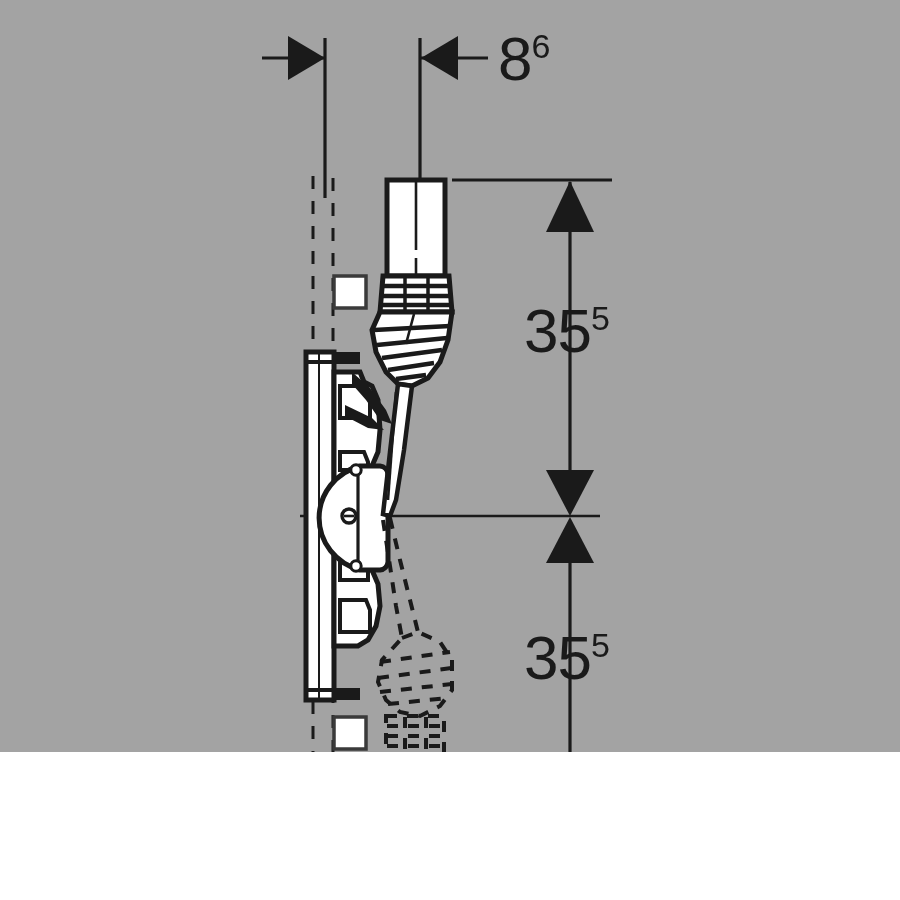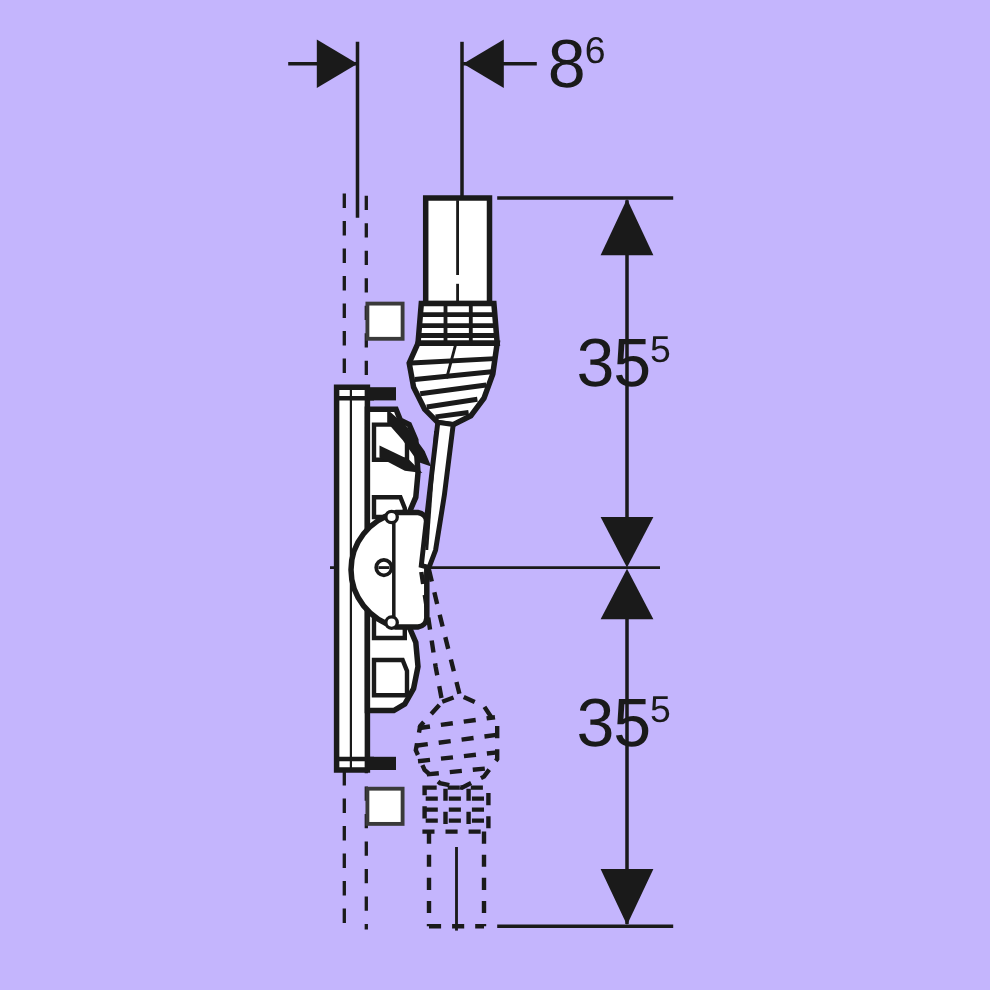--- a/index.html
+++ b/index.html
@@ -7,22 +7,22 @@
     margin: 0;
     padding: 0;
     background: #ffffff;
   }
   body {
     font-family: "Liberation Sans", sans-serif;
   }
   #canvas {
     position: relative;
     width: 900px;
-    height: 900px;
-    background: #c4b5fd;
+    height: 752px;
+    background: #a3a3a3;
     overflow: hidden;
   }
   #drawing-svg {
     position: absolute;
     left: 0;
     top: 0;
     width: 900px;
     height: 900px;
     display: block;
   }

